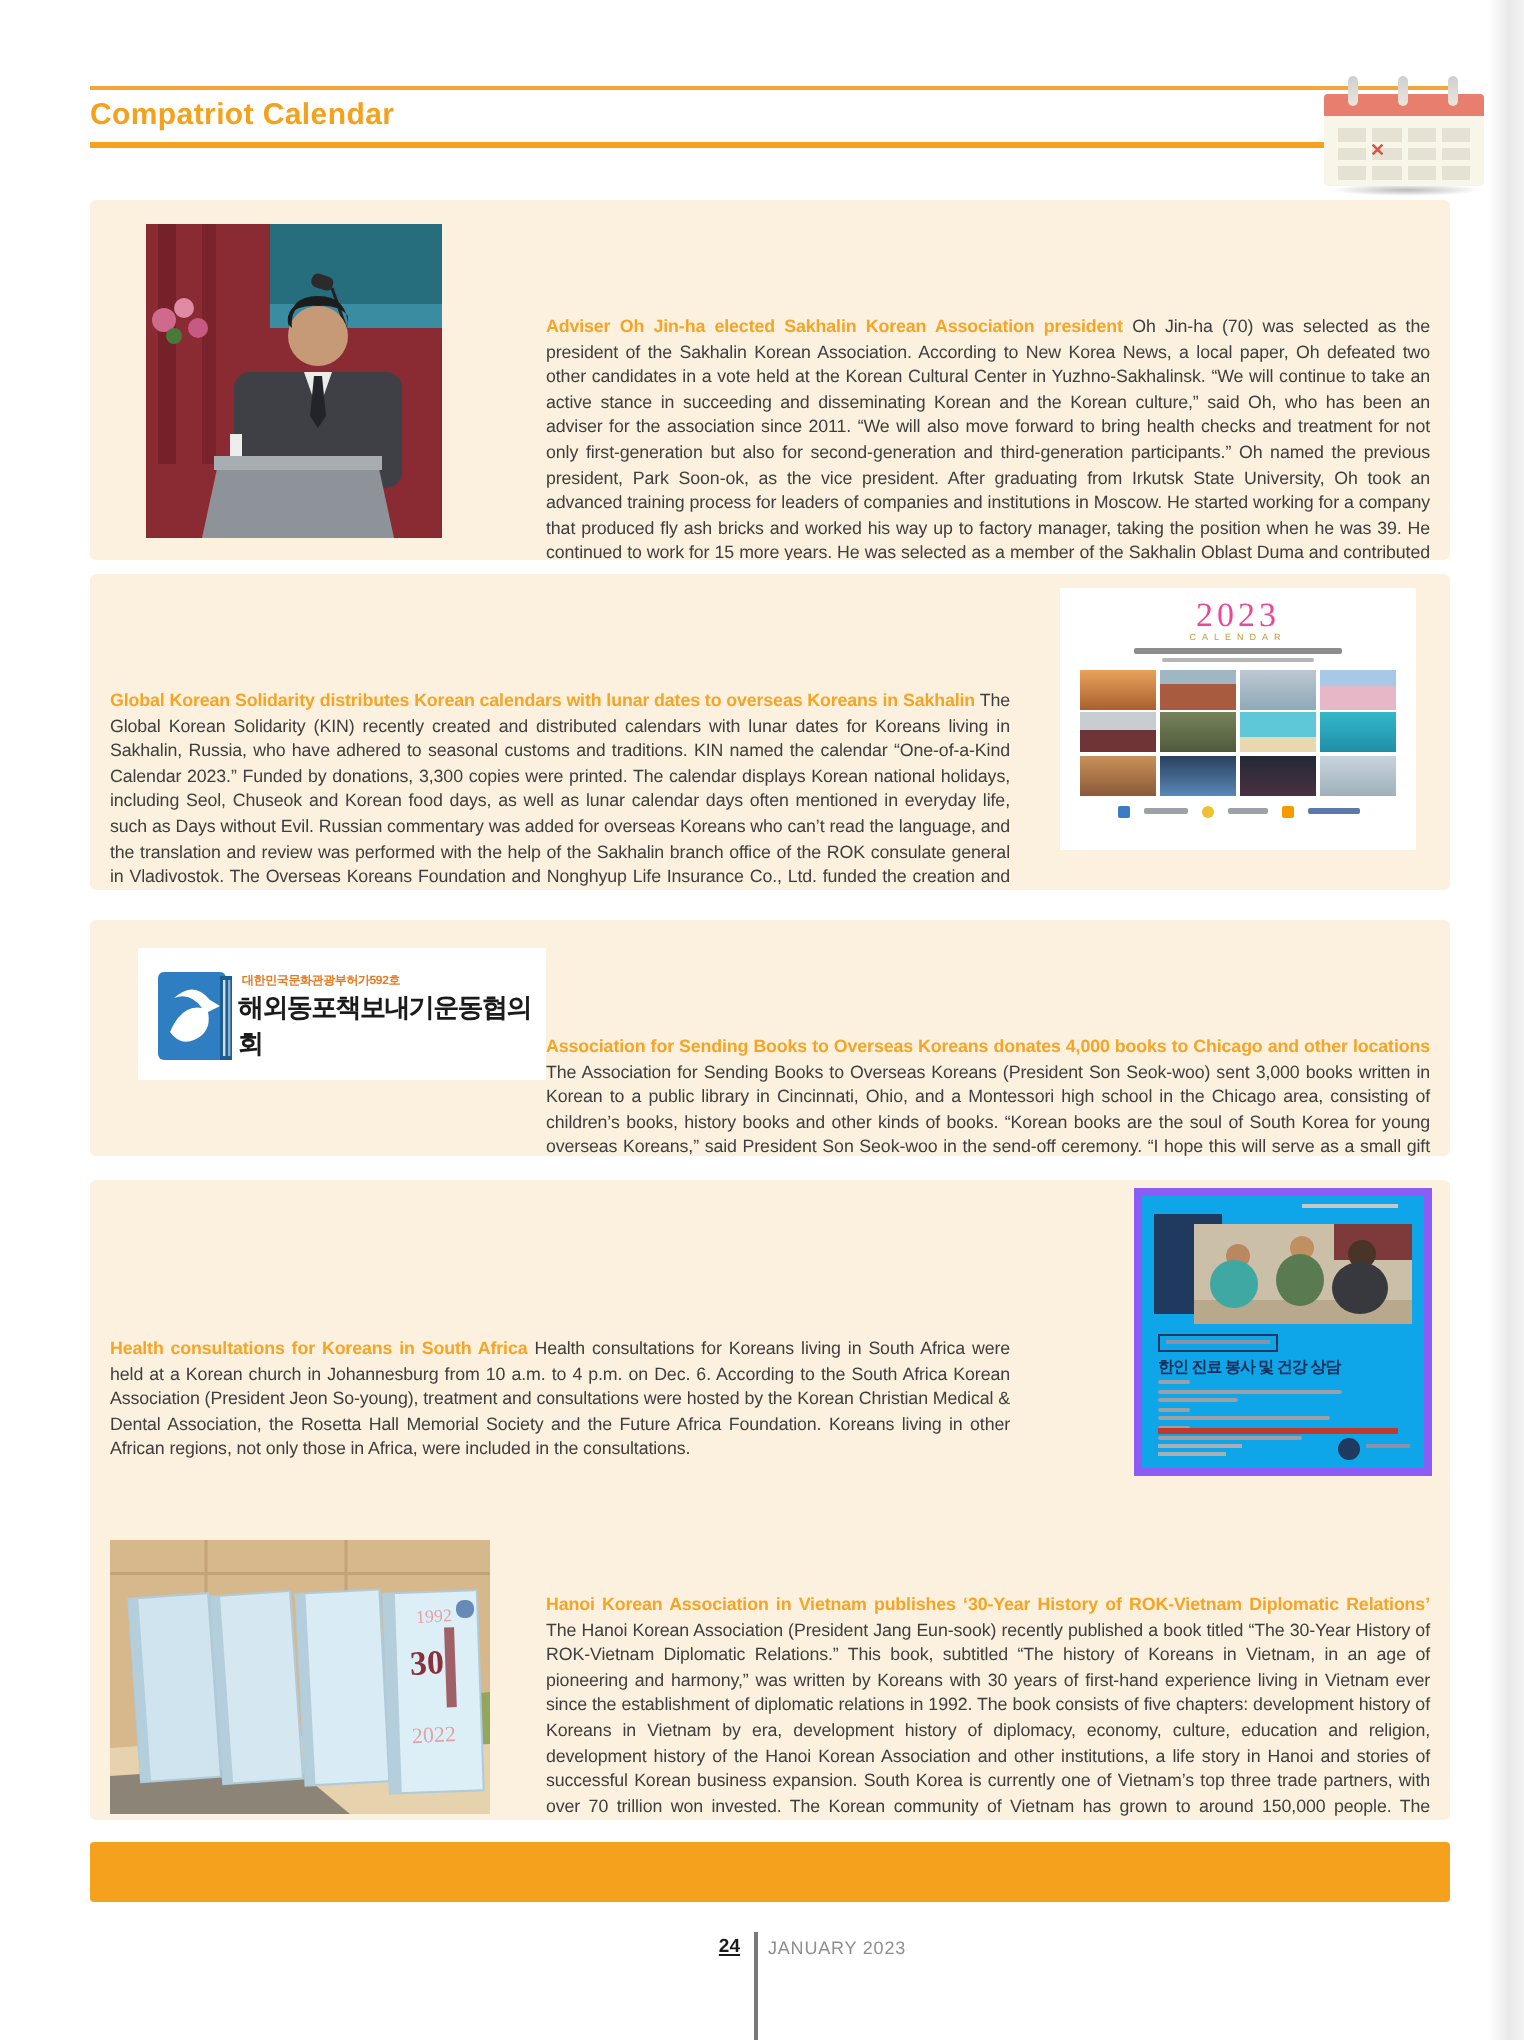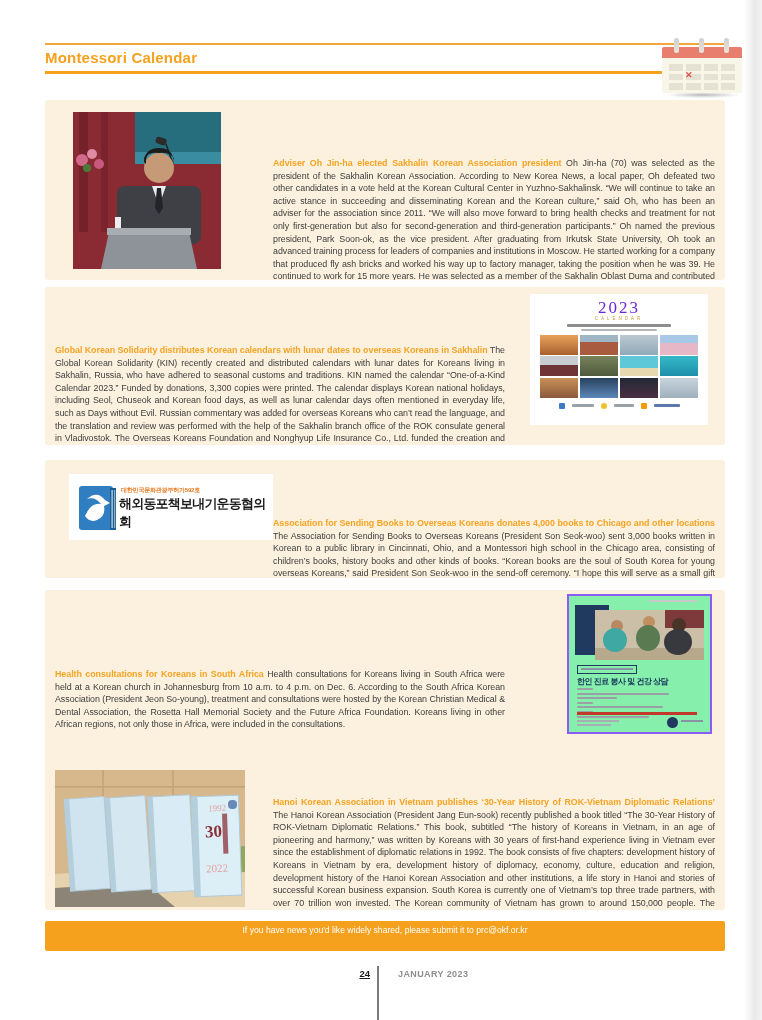--- a/index.html
+++ b/index.html
@@ -24,64 +24,64 @@
   .calicon .xmark{position:absolute;left:27px;top:35px;font-size:9px;font-weight:bold;color:#DA5348;line-height:9px;}
   
   .sec{position:absolute;left:45px;width:680px;background:#FBF1DE;border-radius:3px;overflow:hidden;}
   .body-text{font-size:8.9px;line-height:12.6px;color:#3E3E3E;text-align:justify;letter-spacing:-0.05px;margin-top:48px;}
   .a-title{font-weight:bold;color:#F6A424;}
   .abs{position:absolute;}
   
   .photo1{left:28px;top:12px;width:148px;height:157px;overflow:hidden;}
   
   .calcard{left:485px;top:7px;width:178px;height:131px;background:#ffffff;text-align:center;overflow:hidden;}
-  .calcard .year{font-family:"Liberation Serif",serif;font-size:17px;color:#6d28d9;letter-spacing:2px;margin-top:5px;line-height:17px;}
+  .calcard .year{font-family:"Liberation Serif",serif;font-size:17px;color:#ec4899;letter-spacing:2px;margin-top:5px;line-height:17px;}
   .calcard .calword{font-size:4.5px;color:#C29A3A;letter-spacing:3px;line-height:6px;}
   .cap-bar{margin:2px auto 0;background:#8d8d8d;height:2.5px;width:104px;border-radius:1px;}
   .cap-bar.b2{width:76px;height:2px;background:#b5b5b5;margin-top:2px;}
   .calgrid{margin:4px auto 0;width:158px;display:grid;grid-template-columns:repeat(4,1fr);grid-auto-rows:20px;gap:1.5px;}
   .logorow{margin-top:5px;display:flex;justify-content:center;align-items:center;gap:7px;}
   .logorow .sq{width:6px;height:6px;border-radius:1px;}
   .logorow .bar{height:3px;background:#9aa2a8;border-radius:1px;}
   
   .logobox{left:24px;top:14px;width:204px;height:66px;background:#ffffff;overflow:hidden;}
   .permit{position:absolute;left:52px;top:12px;font-size:6px;color:#E8791F;font-weight:bold;letter-spacing:-.2px;}
   .orgname{position:absolute;left:50px;top:21px;font-size:13px;font-weight:bold;color:#1b1b1b;letter-spacing:-.8px;}
   
-  .poster{left:522px;top:4px;width:141px;height:136px;background:#86efac;border:2px solid #8b5cf6;overflow:hidden;}
+  .poster{left:522px;top:4px;width:141px;height:136px;background:#0ea5e9;border:4px solid #8b5cf6;overflow:hidden;}
   .p-navy{position:absolute;left:6px;top:9px;width:34px;height:50px;background:#1F3A5E;}
   .p-badge{position:absolute;left:8px;top:69px;width:58px;height:7px;border:1px solid #1F3A5E;}
   .p-badge i{display:block;margin:2px 3px;height:2px;background:#8a93a5;}
   .p-title{position:absolute;left:8px;top:80px;font-size:8px;font-weight:bold;color:#14305A;letter-spacing:-.5px;}
   .p-bars{position:absolute;left:8px;top:92px;width:125px;}
   .p-bars i{display:block;height:2px;background:#9aa0a6;border-radius:1px;margin-bottom:2.6px;}
   .p-red{position:absolute;left:8px;top:116px;width:120px;height:2.5px;background:#C0392B;}
   .p-foot1{position:absolute;left:8px;top:124px;width:42px;height:2px;background:#a9aeb4;}
   .p-foot2{position:absolute;left:8px;top:128px;width:34px;height:2px;background:#a9aeb4;}
   .p-circle{position:absolute;left:98px;top:121px;width:11px;height:11px;border-radius:50%;background:#1F3A5E;}
   .p-footbar{position:absolute;left:112px;top:124px;width:22px;height:2px;background:#8a93a5;}
   
   .photo5{left:10px;top:30px;width:190px;height:137px;overflow:hidden;}
   .bk-label{position:absolute;font-family:"Liberation Serif",serif;color:#E3A2A4;transform:rotate(-3deg);text-align:center;}
   .bk-num{position:absolute;font-family:"Liberation Serif",serif;color:#8B3038;font-weight:bold;transform:rotate(-3deg);}
   
   .banner{position:absolute;left:45px;top:921px;width:680px;height:30px;background:#F5A11E;border-radius:2px;
           color:#ffffff;text-align:center;font-size:8.6px;line-height:11px;padding-top:4px;box-sizing:border-box;}
   .pf-num{position:absolute;left:330px;top:968px;width:40px;text-align:right;font-size:9.5px;font-weight:bold;color:#1a1a1a;text-decoration:underline;}
   .pf-line{position:absolute;left:377px;top:966px;width:1.5px;height:54px;background:#7a7a7a;}
-  .pf-issue{position:absolute;left:398px;top:969px;font-size:9px;font-weight:bold;color:#8e8e8e;letter-spacing:.4px;}
+  .pf-issue{position:absolute;left:384px;top:969px;font-size:9px;font-weight:normal;color:#8e8e8e;letter-spacing:.4px;}
 </style>
 </head>
 <body>
 
 <div class="page">
   <div class="page-edge"></div>
 
   <div class="rule-top"></div>
-  <div class="hdr-title">Montessori Calendar</div>
+  <div class="hdr-title">Compatriot Calendar</div>
   <div class="rule-bot"></div>
 
   <div class="calicon">
     <div class="shadow"></div>
     <div class="body"></div>
     <div class="band"></div>
     <div class="ring" style="left:16px"></div>
     <div class="ring" style="left:41px"></div>
     <div class="ring" style="left:66px"></div>
     <div class="grid">
@@ -260,19 +260,18 @@
       <span class="bk-num" style="left:150px;top:52px;font-size:17px;">30</span>
       <span class="bk-label" style="left:140px;top:92px;font-size:11px;width:44px;">2022</span>
     </div>
     <div class="abs body-text" style="left:228px;top:8px;width:442px;">
       <span class="a-title">Hanoi Korean Association in Vietnam publishes ‘30-Year History of ROK-Vietnam Diplomatic Relations’</span>
       <span>The Hanoi Korean Association (President Jang Eun-sook) recently published a book titled “The 30-Year History of ROK-Vietnam Diplomatic Relations.” This book, subtitled “The history of Koreans in Vietnam, in an age of pioneering and harmony,” was written by Koreans with 30 years of first-hand experience living in Vietnam ever since the establishment of diplomatic relations in 1992. The book consists of five chapters: development history of Koreans in Vietnam by era, development history of diplomacy, economy, culture, education and religion, development history of the Hanoi Korean Association and other institutions, a life story in Hanoi and stories of successful Korean business expansion. South Korea is currently one of Vietnam’s top three trade partners, with over 70 trillion won invested. The Korean community of Vietnam has grown to around 150,000 people. The publishing party was held on the 29th floor of the Grand Plaza Hotel in Vietnam on Jan. 12.</span>
     </div>
   </div>
 
   <div class="banner">
-    <div>If you have news you'd like widely shared, please submit it to prc@okf.or.kr</div>
   </div>
 
   <div class="pf-num">24</div>
   <div class="pf-line"></div>
   <div class="pf-issue">JANUARY 2023</div>
 </div>
 
 </body></html>

